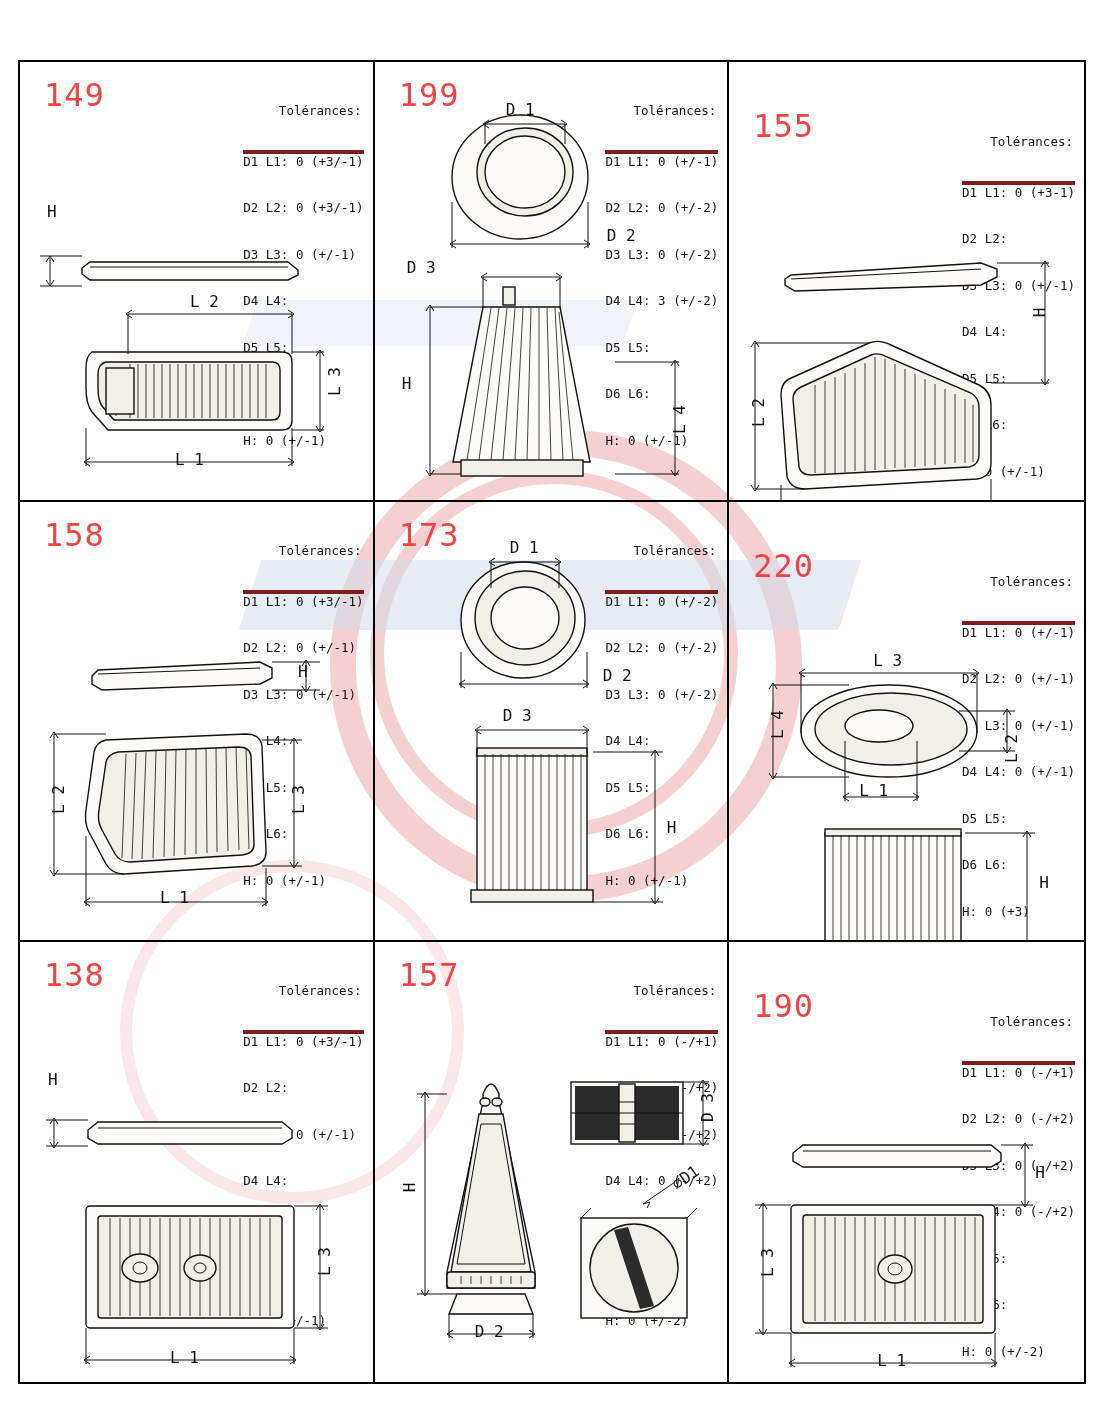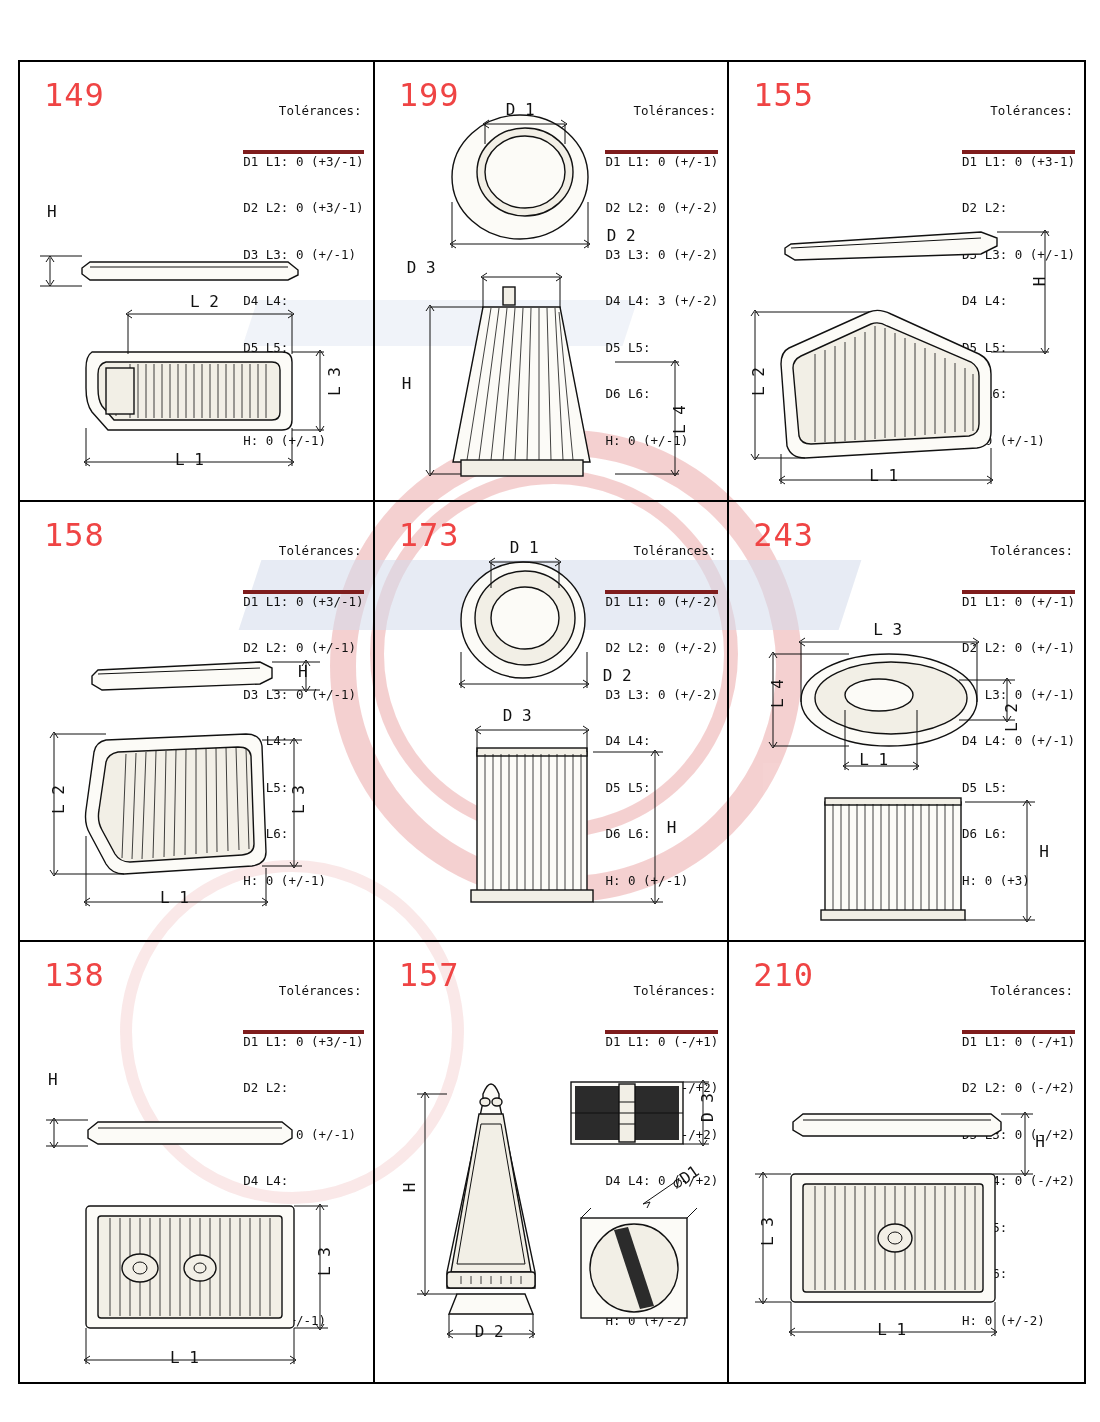--- a/index.html
+++ b/index.html
@@ -8,21 +8,21 @@
   
   .watermark{position:absolute;left:0;top:0;width:1100px;height:1422px;pointer-events:none;z-index:0;opacity:.22;}
   .wm-ring{position:absolute;border-radius:50%;border:26px solid #d03030;}
   .wm-blue{position:absolute;background:#3a5fa8;opacity:.55;}
 
   
   .sheet{position:absolute;left:18px;top:60px;width:1064px;height:1320px;z-index:2;
          display:grid;grid-template-columns:1fr 1fr 1fr;grid-template-rows:1fr 1fr 1fr;
          border:2px solid #000;background:transparent;}
   .cell{position:relative;border-right:2px solid #000;border-bottom:2px solid #000;overflow:hidden;}
-  .cell:nth-child(3n){border-right:none;}
+  .cell:nth-child(3n){border-right:none;margin-top:31px;}
   .cell:nth-child(n+7){border-bottom:none;}
 
   .code{position:absolute;left:24px;top:14px;font-size:32px;letter-spacing:1px;color:#ef4444;font-family:"DejaVu Sans Mono",monospace;}
   .tol{position:absolute;right:9px;top:10px;font-size:12.5px;line-height:15.5px;white-space:pre;text-align:left;}
   .tol .thead{display:block;text-align:right;padding-right:2px;}
   .tol .tline{display:block;border:0;}
   .tol .uline{display:block;border-top:4px solid #7f1d1d;}
 
   .lbl{position:absolute;font-size:16px;font-family:"DejaVu Sans Mono",monospace;color:#111;}
   .lbl.rot{transform:rotate(-90deg);transform-origin:50% 50%;}
@@ -380,21 +380,21 @@
       <line class="dim" x1="218" y1="250" x2="288" y2="250"></line>
       <line class="dim" x1="218" y1="400" x2="288" y2="400"></line>
     </svg>
     <div class="lbl" style="left:135px;top:36px;">D 1</div>
     <div class="lbl" style="left:228px;top:164px;">D 2</div>
     <div class="lbl" style="left:128px;top:204px;">D 3</div>
     <div class="lbl" style="left:292px;top:316px;">H</div>
   </div>
 
   <div class="cell">
-    <div class="code">243</div>
+    <div class="code">220</div>
     <div class="tol">
       <span class="thead">Tolérances:</span>
       <span class="uline">D1 L1: 0 (+/-1)</span>
       <span class="tline">D2 L2: 0 (+/-1)</span>
       <span class="tline">D3 L3: 0 (+/-1)</span>
       <span class="tline">D4 L4: 0 (+/-1)</span>
       <span class="tline">D5 L5:</span>
       <span class="tline">D6 L6:</span>
       <span class="tline">H: 0 (+3)</span>
     </div>
@@ -594,21 +594,21 @@
       <line class="dim" x1="268" y1="262" x2="300" y2="240"></line>
       <path class="dim" d="M268,262 L275,260 L272,266"></path>
     </svg>
     <div class="lbl rot" style="left:30px;top:236px;">H</div>
     <div class="lbl" style="left:100px;top:380px;">D 2</div>
     <div class="lbl rot" style="left:318px;top:156px;">D 3</div>
     <div class="lbl" style="left:296px;top:226px;transform:rotate(-35deg);">⌀D1</div>
   </div>
 
   <div class="cell">
-    <div class="code">210</div>
+    <div class="code">190</div>
     <div class="tol">
       <span class="thead">Tolérances:</span>
       <span class="uline">D1 L1: 0 (-/+1)</span>
       <span class="tline">D2 L2: 0 (-/+2)</span>
       <span class="tline">D3 L3: 0 (-/+2)</span>
       <span class="tline">D4 L4: 0 (-/+2)</span>
       <span class="tline">D5 L5:</span>
       <span class="tline">D6 L6:</span>
       <span class="tline">H: 0 (+/-2)</span>
     </div>

